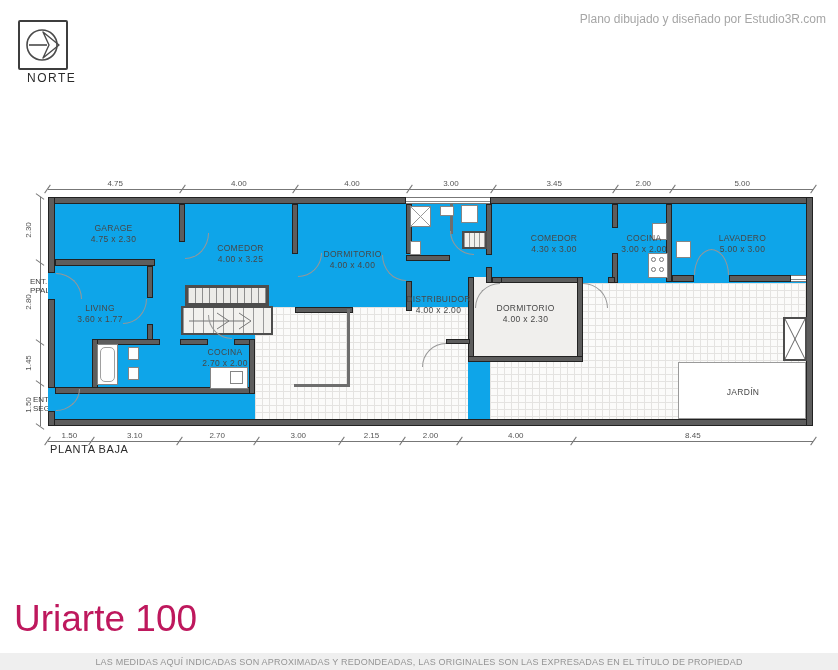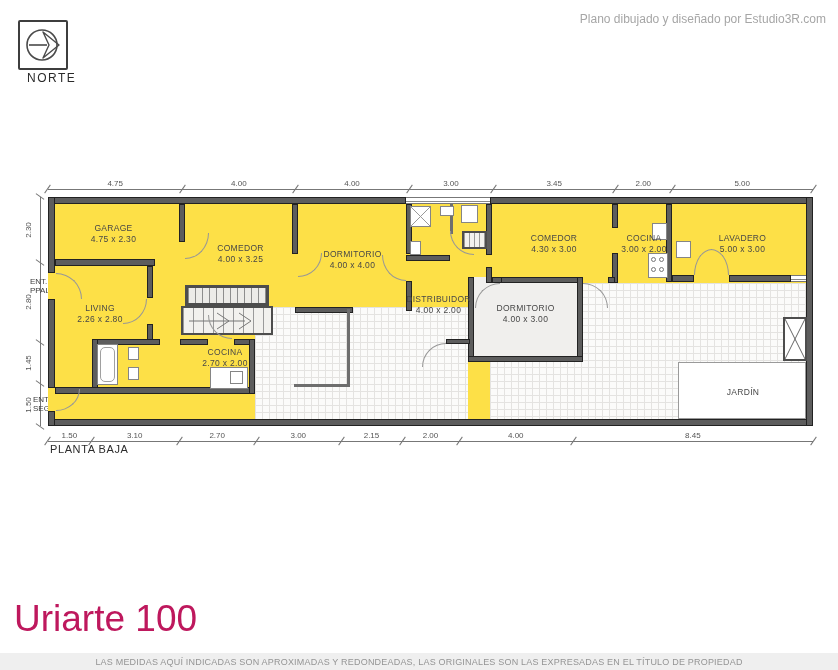--- a/index.html
+++ b/index.html
@@ -6,21 +6,21 @@
   .page{position:relative;width:838px;height:670px;background:#fff;overflow:hidden;
         font-family:"Liberation Sans",sans-serif;color:#333}
 
   
   .credit{position:absolute;top:12px;right:12px;font-size:12px;color:#a6a6a6}
   .northbox{position:absolute;left:18px;top:20px;width:46px;height:46px;border:2px solid #3e3e3e;
             border-radius:2px;background:#fff;display:flex;align-items:center;justify-content:center}
   .northlabel{position:absolute;left:27px;top:71px;font-size:12px;color:#2a2a2a;letter-spacing:1.5px}
 
   
-  .plan{position:absolute;left:48px;top:197px;width:765px;height:229px;background:#fde047}
+  .plan{position:absolute;left:48px;top:197px;width:765px;height:229px;background:#0ea5e9}
   .w{position:absolute;background:#5d5d5d;border:1px solid #222;box-sizing:border-box}
   .thinw{position:absolute;background:#6e6e6e}
   .grid{position:absolute;background-color:#fbfbfa;
         background-image:linear-gradient(#e4e3e1 1px,transparent 1px),
                          linear-gradient(90deg,#e4e3e1 1px,transparent 1px);
         background-size:7px 7px}
   .roombox{position:absolute;background:#f0efed}
   .whitebox{position:absolute;background:#fff;border:1px solid #9a9a9a;box-sizing:border-box}
   .window{position:absolute;background:#fff;border-top:1px solid #777;border-bottom:1px solid #777;box-sizing:border-box}
   .window::after{content:'';position:absolute;left:0;right:0;top:50%;height:1px;background:#888}
@@ -279,29 +279,29 @@
     <div class="rlabel" style="left:550px;top:36px;width:92px">
       <div>COCINA</div>
         <div>3.00 x 2.00</div>
     </div>
     <div class="rlabel" style="left:642px;top:36px;width:105px">
       <div>LAVADERO</div>
         <div>5.00 x 3.00</div>
     </div>
     <div class="rlabel" style="left:6px;top:106px;width:92px">
       <div>LIVING</div>
-        <div>2.26 x 2.80</div>
+        <div>3.60 x 1.77</div>
     </div>
     <div class="rlabel" style="left:328px;top:97px;width:125px">
       <div>DISTRIBUIDOR</div>
         <div>4.00 x 2.00</div>
     </div>
     <div class="rlabel" style="left:424px;top:106px;width:107px">
       <div>DORMITORIO</div>
-        <div>4.00 x 3.00</div>
+        <div>4.00 x 2.30</div>
     </div>
     <div class="rlabel" style="left:130px;top:150px;width:94px">
       <div>COCINA</div>
         <div>2.70 x 2.00</div>
     </div>
     <div class="rlabel" style="left:645px;top:190px;width:100px">
       <div>JARDÍN</div>
     </div>
   </div>
 

